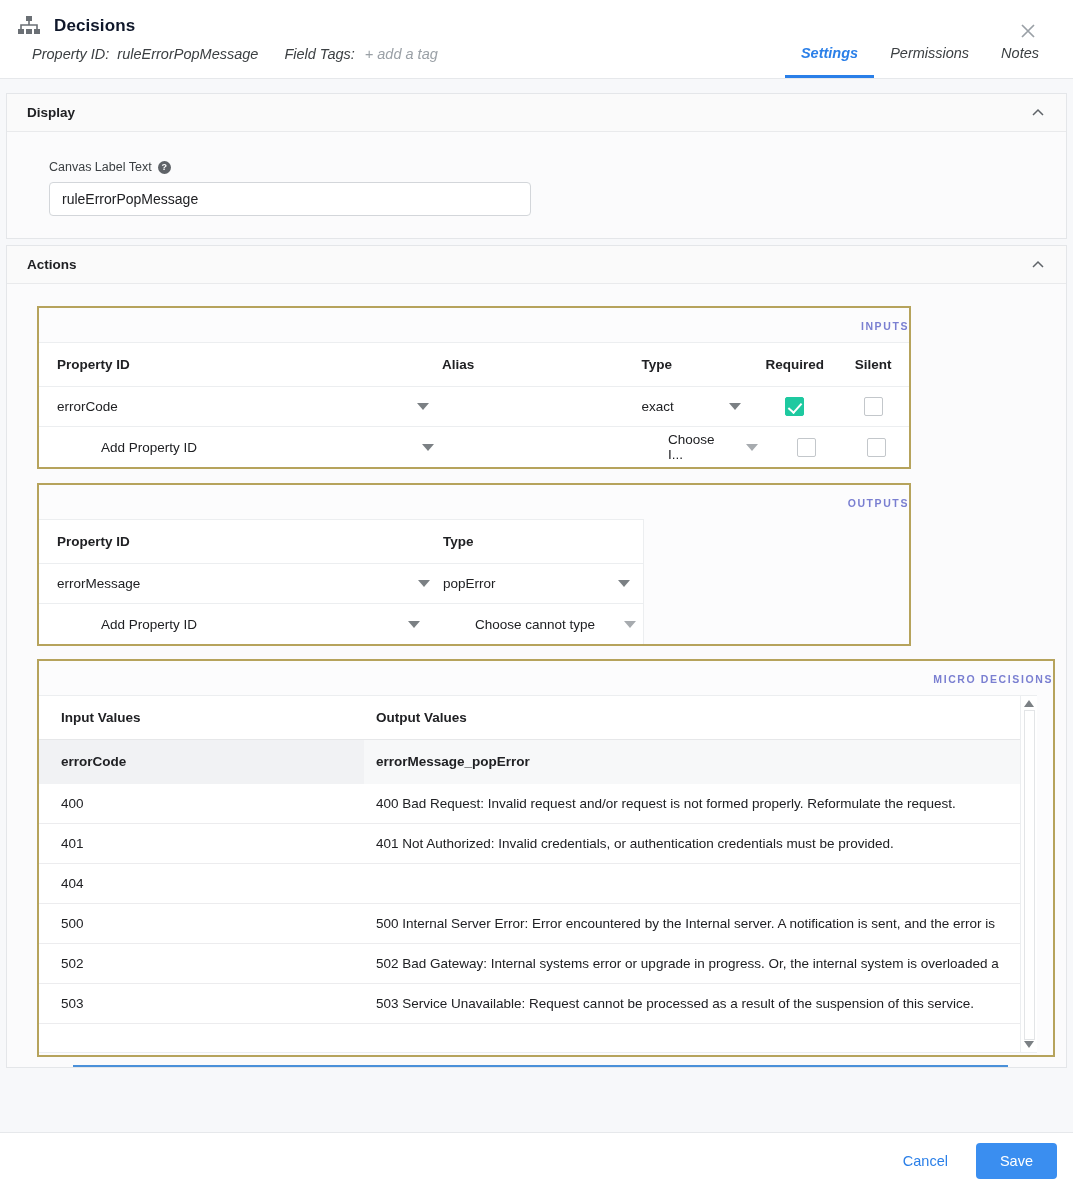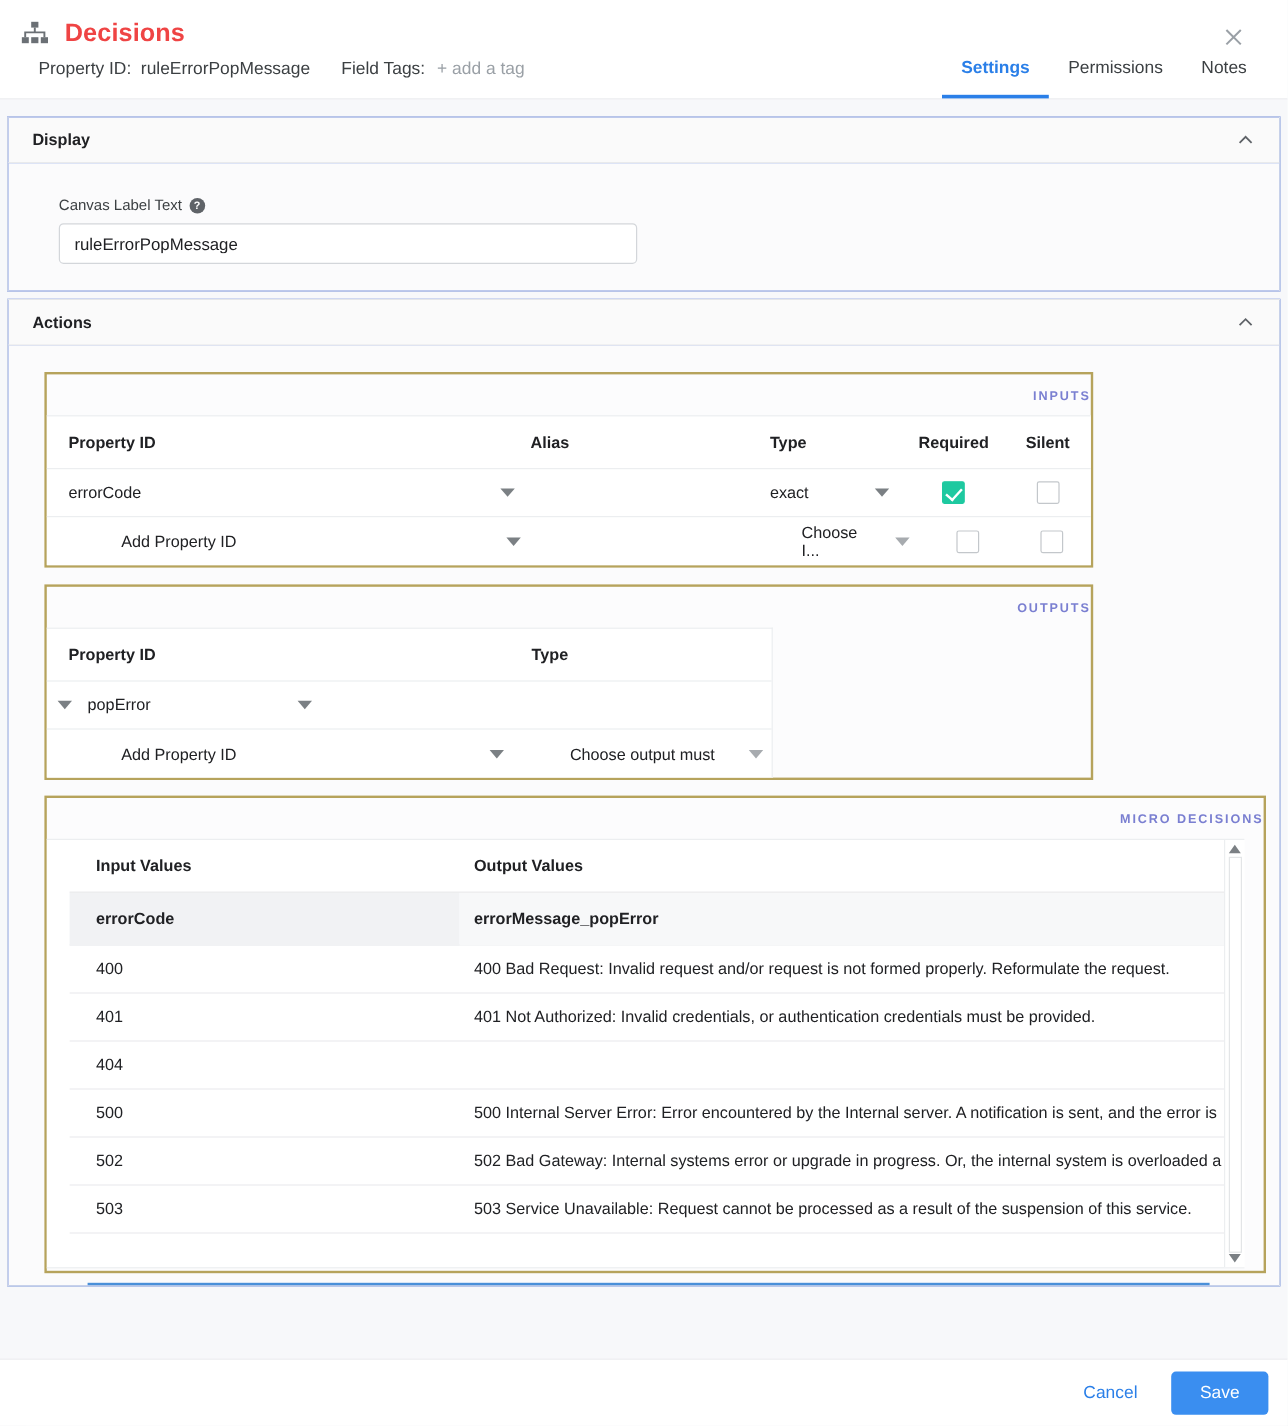--- a/index.html
+++ b/index.html
@@ -18,26 +18,26 @@
   
   .modal {
     position: absolute; left: 0; top: 0; width: 1073px; height: 1188px;
     background: #ffffff; display: flex; flex-direction: column;
   }
 
   
   .hdr { position: relative; background: #fff; }
   .hdr-top { display: flex; align-items: center; padding: 16px 18px 2px 18px; }
   .hier-icon { width: 22px; height: 20px; margin-right: 14px; flex: none; }
-  .title { font-size: 21px; font-weight: bold; color: #ef4444; letter-spacing: .1px; }
+  .title { font-size: 17px; font-weight: bold; color: #0f172a; letter-spacing: .1px; }
   .close-x {
     position: absolute; right: 34px; top: 20px; width: 22px; height: 22px;
     cursor: pointer; color: #9aa0a6;
   }
-  .hdr-bottom { display:flex; align-items:center; padding: 8px 14px 0 32px; position:relative; }
+  .hdr-bottom { display:flex; align-items:center; padding: 8px 14px 0 32px; position:relative;font-style:italic; }
   .meta { display:flex; align-items:center; font-size: 14.5px; color:#3c4043; padding-bottom:16px;}
   .meta .lbl { color:#3c4043; }
   .meta .val { color:#3c4043; margin-left: 8px; }
   .meta .gap { width: 26px; }
   .addtag { color:#9aa0a6; margin-left:10px; cursor:pointer; font-size:14.5px; }
 
   .tabs { position:absolute; right: 18px; bottom: 0; display:flex; align-items:flex-end; }
   .tab {
     font-size: 14.5px; color:#3c4043; padding: 8px 16px 14px 16px; cursor:pointer;
     border-bottom: 3px solid transparent; white-space:nowrap;
@@ -253,46 +253,47 @@
           </div>
 
           <div class="gold" style="width:874px; margin-top:14px;">
             <div class="gold-label">OUTPUTS</div>
             <div class="grid-tbl" style="width:605px;border-left:none;">
               <div class="row hd">
                 <div class="cell" style="width:400px;padding-left:18px;">Property ID</div>
                 <div class="cell" style="width:200px;">Type</div>
               </div>
               <div class="row dt">
+                <div class="cell" style="width:370px;padding-left:18px;">errorMessage</div>
                 <div class="cell" style="width:30px;justify-content:center;">
                     <i class="caret"></i>
                   </div>
                 <div class="cell" style="width:170px;">popError</div>
                 <div class="cell" style="width:30px;justify-content:center;">
                     <i class="caret"></i>
                   </div>
               </div>
               <div class="row dt" style="border-bottom:none;">
                 <div class="cell muted" style="width:370px;padding-left:18px;">Add Property ID</div>
                 <div class="cell" style="width:30px;justify-content:center;">
                     <i class="caret"></i>
                   </div>
-                <div class="cell muted" style="width:170px;">Choose output must</div>
+                <div class="cell muted" style="width:170px;">Choose cannot type</div>
                 <div class="cell" style="width:30px;justify-content:center;">
                     <i class="caret light"></i>
                   </div>
               </div>
             </div>
           </div>
 
           <div class="gold" style="width:1018px; margin-top:13px; padding-bottom:2px;">
             <div class="gold-label">MICRO DECISIONS</div>
 
             <div class="md-wrap" style="width:998px; height:358px; border-left:none;border-right:none;">
-              <div class="md-scroll" style="width:981px;padding-left:19px;">
+              <div class="md-scroll" style="width:981px;">
                 <div class="md-row hdr-row">
                   <div class="md-c1">Input Values</div>
                   <div class="md-c2">Output Values</div>
                 </div>
                 <div class="md-row sub-row">
                   <div class="md-c1">errorCode</div>
                   <div class="md-c2">errorMessage_popError</div>
                 </div>
 
                 <div class="md-row">

